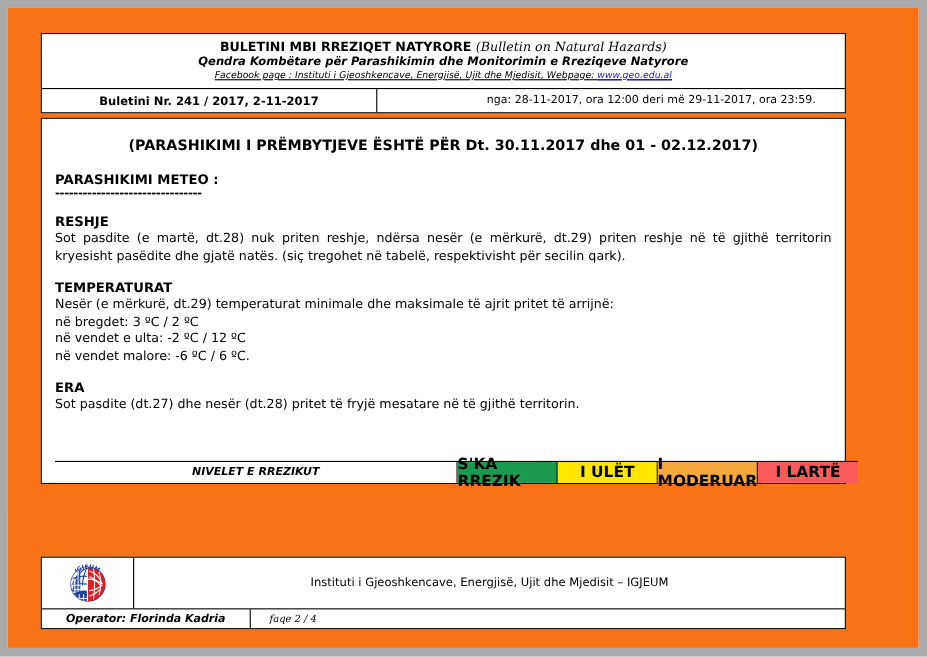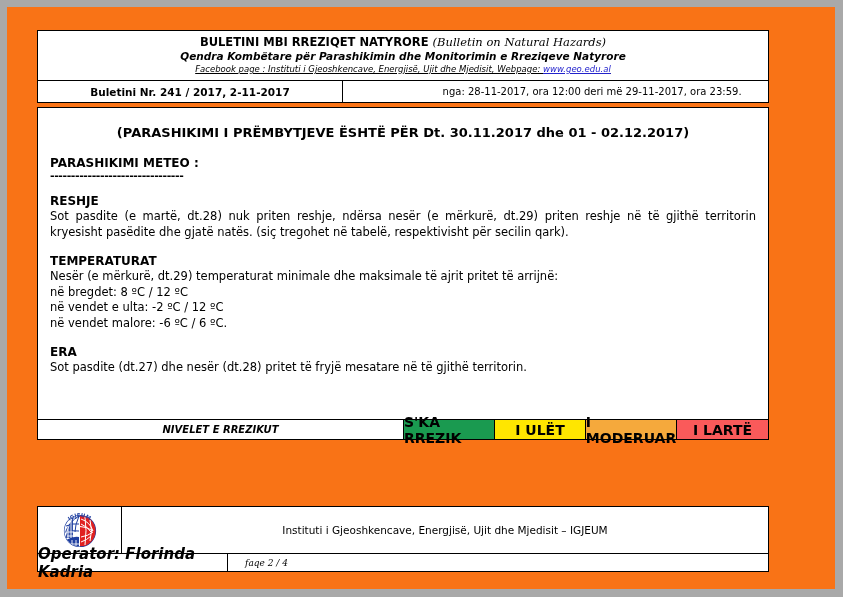--- a/index.html
+++ b/index.html
@@ -156,21 +156,21 @@
   }
   .line {
     font-size: 11.5px;
     color: #000;
     line-height: 15.5px;
   }
 
   
   .risk-strip {
     position: absolute;
-    left: 0px;
+    left: 12px;
     bottom: 0px;
     width: 100%;
     height: 20px;
     display: flex;
     box-sizing: border-box;
     border-top: 1.5px solid #000000;
   }
   .risk-label {
     flex: 1;
     display: flex;
@@ -232,21 +232,21 @@
   .footer-bottom {
     display: flex;
     align-items: stretch;
     height: 17px;
   }
   .f-operator {
     width: 190px;
     box-sizing: border-box;
     border-right: 1.5px solid #000000;
     display: flex; align-items: center; justify-content: center;
-    font-size: 15px; font-style: italic; font-weight: bold; color: #000;
+    font-size: 10px; font-style: italic; font-weight: bold; color: #000;
   }
   .f-supervisor {
     flex: 1;
     box-sizing: border-box;
     border-right: 1.5px solid #000000;
     display: flex; align-items: center; justify-content: center;
     font-size: 9px; font-style: italic; color: #000;
   }
   .f-page {
     width: 77px;
@@ -292,21 +292,21 @@
         </div>
 
         <div class="sec-block">
           <div class="sec-head">RESHJE</div>
           <p class="para">Sot pasdite (e martë, dt.28) nuk priten reshje, ndërsa nesër (e mërkurë, dt.29) priten reshje në të gjithë territorin kryesisht pasëdite dhe gjatë natës. (siç tregohet në tabelë, respektivisht për secilin qark).</p>
         </div>
 
         <div class="sec-block">
           <div class="sec-head">TEMPERATURAT</div>
           <div class="line">Nesër (e mërkurë, dt.29) temperaturat minimale dhe maksimale të ajrit pritet të arrijnë:</div>
-          <div class="line">në bregdet: 8 ºC / 12 ºC</div>
+          <div class="line">në bregdet: 3 ºC / 2 ºC</div>
           <div class="line">në vendet e ulta: -2 ºC /  12 ºC</div>
           <div class="line">në vendet malore:  -6 ºC /  6 ºC.</div>
         </div>
 
         <div class="sec-block">
           <div class="sec-head">ERA</div>
           <div class="line">Sot pasdite (dt.27) dhe nesër (dt.28) pritet të fryjë mesatare në të gjithë territorin.</div>
         </div>
 
       </div>

